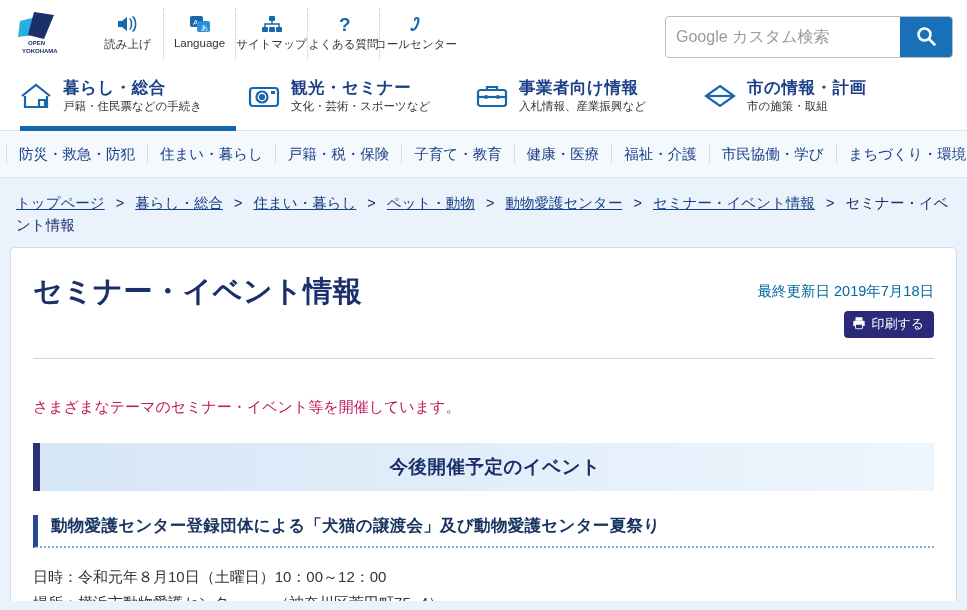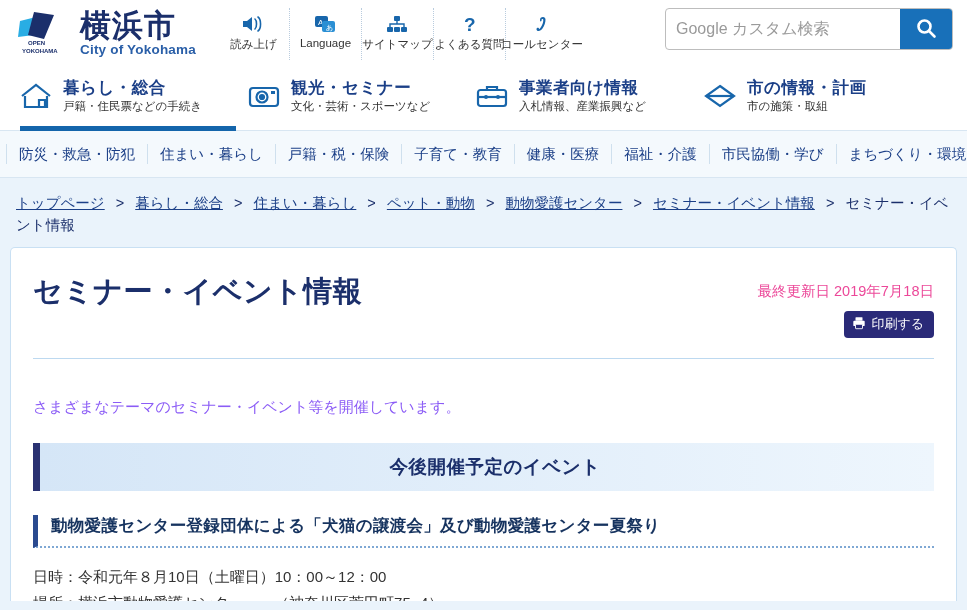--- a/index.html
+++ b/index.html
@@ -39,21 +39,21 @@
     padding-top: 4px;
     border-right: 1px dotted #b9ccde;
     text-decoration: none;
     cursor: pointer;
   }
   .util-item:last-child { border-right: none; }
   .util-ico { height: 24px; display: flex; align-items: center; justify-content: center; color: #1866ab; }
   .util-label { font-size: 11.5px; color: #333; white-space: nowrap; margin-top: 1px; }
 
   .search-wrap {
-    position: absolute; right: 14px; top: 8px;
+    position: absolute; right: 14px; top: 16px;
     display: flex; align-items: center;
     width: 288px; height: 42px;
     border: 1px solid #bdbdbd; border-radius: 4px;
     overflow: hidden; background: #fff;
   }
   .search-input {
     flex: 1; height: 100%; border: none; outline: none;
     font-size: 16px; padding: 0 10px; color: #333;
     font-family: "Liberation Sans", sans-serif; background: transparent;
   }
@@ -111,30 +111,30 @@
     border-bottom: none;
     height: 354px; overflow: hidden;
     padding: 0 22px;
   }
   .title-row { display: flex; align-items: flex-start; padding-top: 26px; }
   .page-title {
     font-size: 29px; font-weight: bold; color: #1b2f6b;
     letter-spacing: .5px; flex: 1; line-height: 1.2;
   }
   .title-right { text-align: right; padding-top: 8px; }
-  .updated { font-size: 14.5px; color: #ec4899; white-space: nowrap; }
+  .updated { font-size: 14.5px; color: #0369a1; white-space: nowrap; }
   .print-btn {
     display: inline-flex; align-items: flex-end; gap: 5px;
     background: #2a2a78; color: #fff; border: none; border-radius: 4px;
     padding: 4px 10px 5px 8px; margin-top: 10px; cursor: pointer;
     font-size: 13px; font-family: "Liberation Sans", sans-serif;
   }
   .divider { height: 1px; background: #bdd9f0; margin-top: 20px; }
 
-  .intro { font-size: 15px; color: #8b5cf6; padding-top: 36px; line-height: 1.6; }
+  .intro { font-size: 15px; color: #be185d; padding-top: 36px; line-height: 1.6; }
 
   .section-head {
     margin-top: 24px; height: 48px;
     background: linear-gradient(to right, #d5e6f7, #eef6fd);
     border-left: 7px solid #2a3272;
     display: flex; align-items: center; padding-left: 16px; justify-content: center;
   }
   .section-head-text { font-size: 18.5px; font-weight: bold; color: #1b2f6b; letter-spacing: .5px; }
 
   .event-head {
@@ -153,24 +153,20 @@
 <div class="header">
 
   <div class="logo-block">
     <div class="logo-mark">
       <svg width="56" height="50" viewBox="0 0 56 50">
         <path d="M6 12 L22 8 L20 26 L4 28 Z" fill="#29ade4"></path>
         <path d="M20 3 L40 6 L30 30 L14 26 Z" fill="#1b2f6b"></path>
         <text x="14" y="36" font-family="Liberation Sans, sans-serif" font-size="6" font-weight="bold" fill="#1b2f6b">OPEN</text>
         <text x="8" y="44" font-family="Liberation Sans, sans-serif" font-size="6" font-weight="bold" fill="#1b2f6b">YOKOHAMA</text>
       </svg>
-    </div>
-    <div class="logo-text">
-      <span class="logo-jp">横浜市</span>
-      <span class="logo-en">City of Yokohama</span>
     </div>
   </div>
 
   <div class="util-nav">
 
     <div class="util-item">
       <span class="util-ico">
         <svg width="24" height="20" viewBox="0 0 24 20" fill="#1866ab">
           <path d="M2 7h4l5-4v14l-5-4H2z"></path>
           <path d="M14 5c2 1.6 2 8.4 0 10" stroke="#1866ab" stroke-width="1.6" fill="none" stroke-linecap="round"></path>

